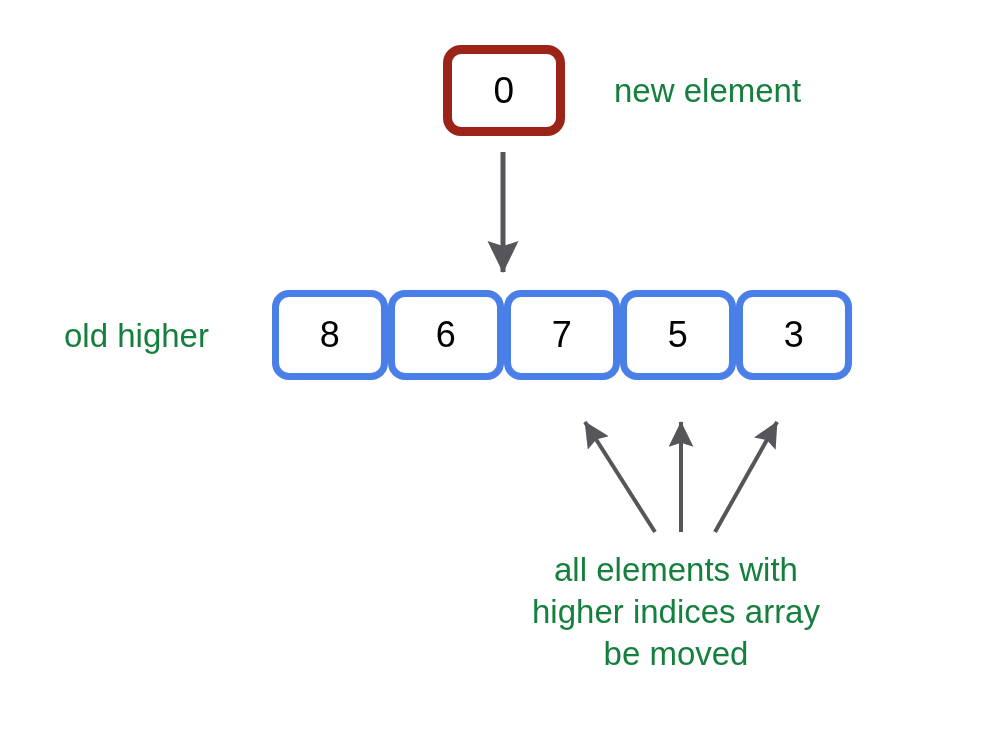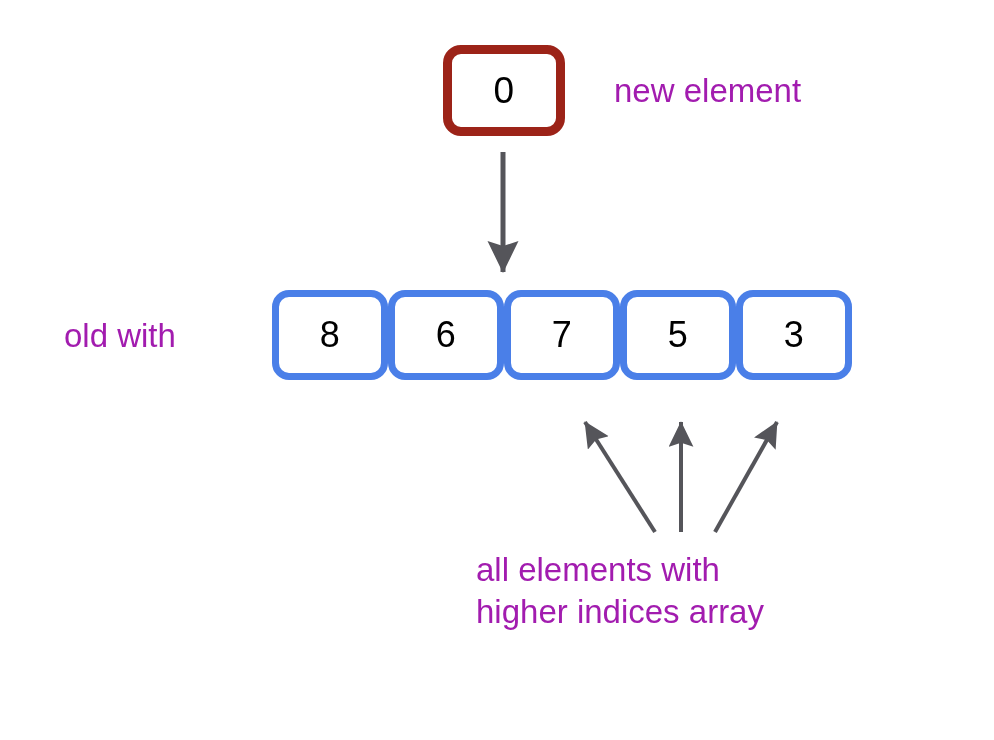--- a/index.html
+++ b/index.html
@@ -81,40 +81,41 @@
     font-size: 36px;
     font-weight: 500;
     color: #000000;
     line-height: 1;
     letter-spacing: 0.5px;
   }
 
   
   .label-text {
     position: absolute;
-    color: #a21caf;
+    color: #15803d;
     font-family: "Liberation Sans", sans-serif;
     font-weight: 400;
     line-height: 1.18;
     white-space: pre;
   }
   #label-new-element {
     left: 614px;
     top: 72px;
     font-size: 33px;
   }
   #label-old-array {
     left: 64px;
     top: 317px;
     font-size: 33px;
   }
   #caption-moved {
     left: 476px;
     top: 549px;
     width: 400px;
+    text-align: center;
     font-size: 33px;
     line-height: 1.28;
     white-space: normal;
   }
   #caption-moved .cap-line {
     display: block;
   }
 </style>
 </head>
 <body>
@@ -142,21 +143,21 @@
       <line x1="715" y1="532" x2="777" y2="422" stroke="#55555a" stroke-width="4" marker-end="url(#ah)"></line>
     </g>
   </svg>
 
   <div class="new-element-box">
     <span class="cell-value">0</span>
   </div>
 
   <div class="label-text" id="label-new-element">new element</div>
 
-  <div class="label-text" id="label-old-array">old with</div>
+  <div class="label-text" id="label-old-array">old higher</div>
 
   <div class="array-row">
     <div class="array-cell">
       <span class="cell-value">8</span>
     </div>
     <div class="array-cell">
       <span class="cell-value">6</span>
     </div>
     <div class="array-cell">
       <span class="cell-value">7</span>
@@ -165,15 +166,16 @@
       <span class="cell-value">5</span>
     </div>
     <div class="array-cell">
       <span class="cell-value">3</span>
     </div>
   </div>
 
   <div class="label-text" id="caption-moved">
     <span class="cap-line">all elements with</span>
     <span class="cap-line">higher indices array</span>
+    <span class="cap-line">be moved</span>
   </div>
 
 </div>
 
 </body></html>

